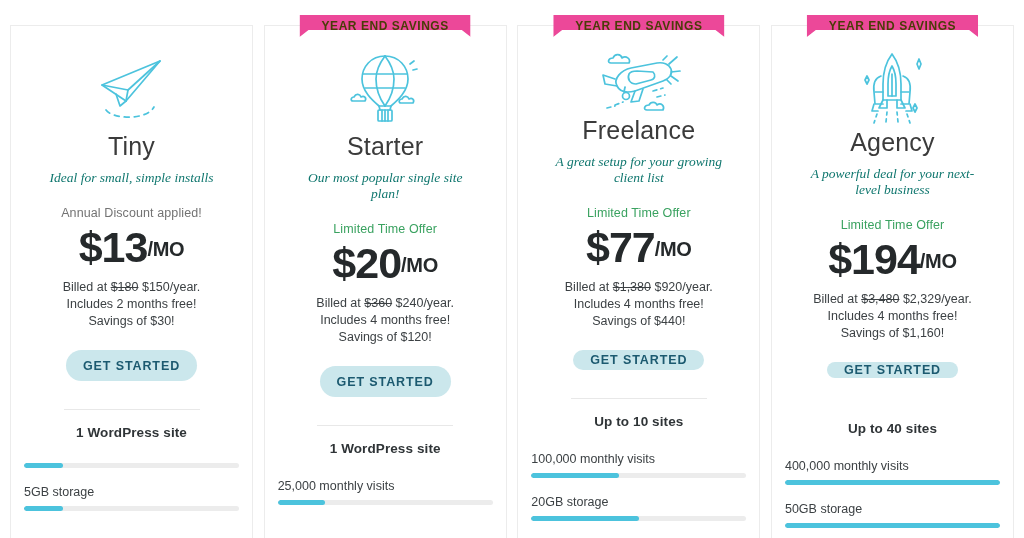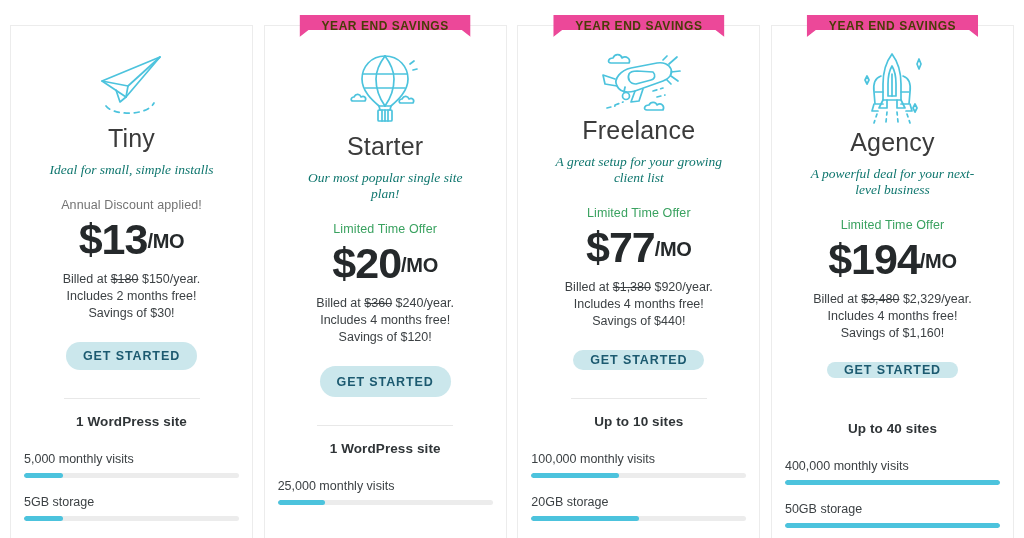--- a/index.html
+++ b/index.html
@@ -211,21 +211,20 @@
       </div>
       <div>Includes 2 months free!</div>
       <div>Savings of $30!</div>
     </div>
     <button class="cta-button">GET STARTED</button>
     <div class="divider"></div>
     <div class="sites-line">1 WordPress site</div>
     <div class="meters">
 
         <div class="meter">
-          <div class="meter-label">5,000 monthly visits</div>
           <div class="meter-track">
             <div class="meter-fill" style="width:18%"></div>
           </div>
         </div>
         <div class="meter">
           <div class="meter-label">5GB storage</div>
           <div class="meter-track">
             <div class="meter-fill" style="width:18%"></div>
           </div>
         </div>

